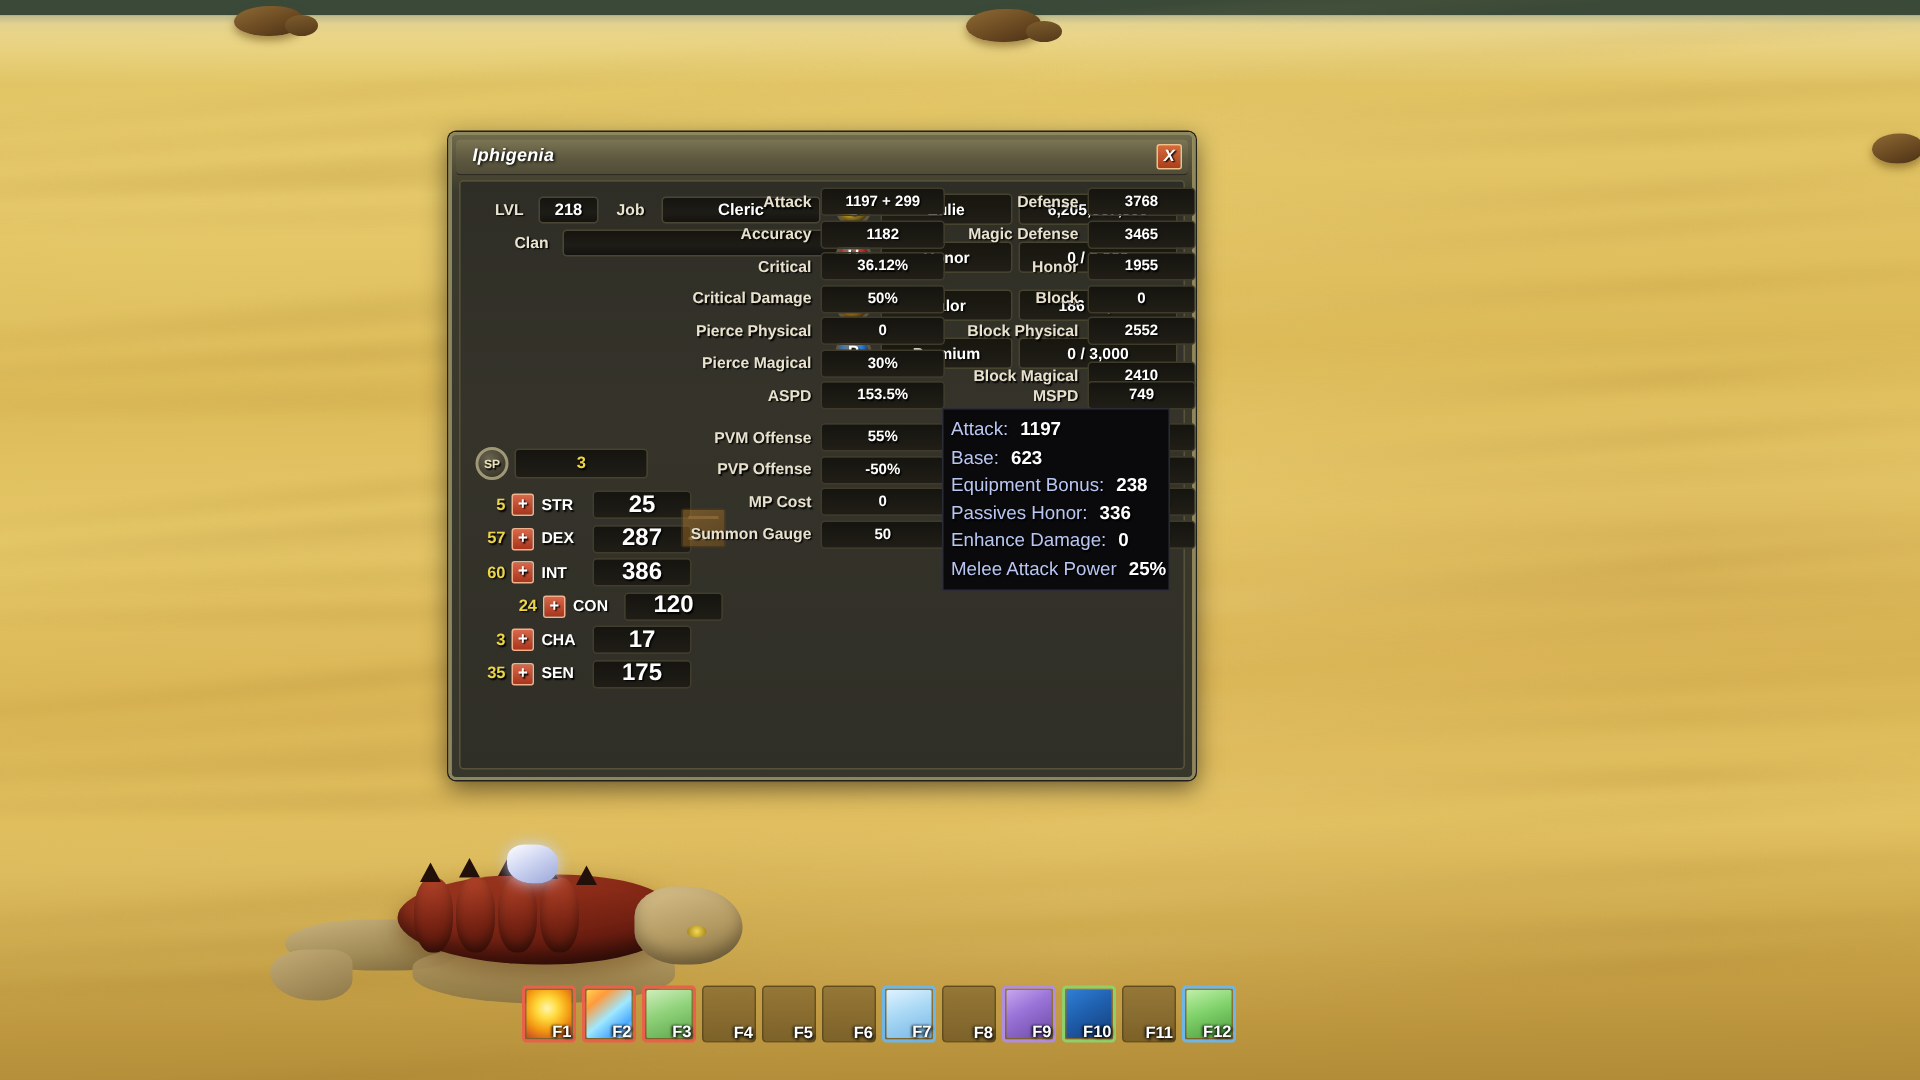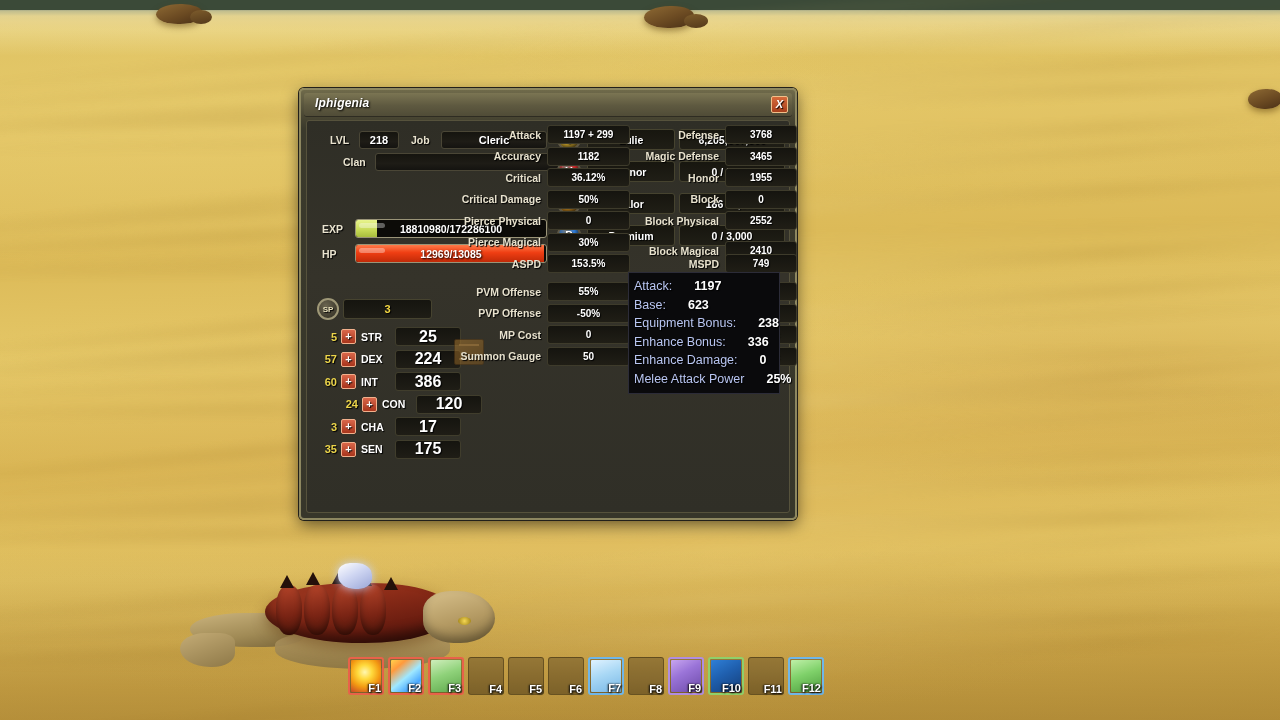--- a/index.html
+++ b/index.html
@@ -281,21 +281,21 @@
   }
 
   
   #tooltip {
     position:absolute; left:628px; top:272px; width:152px; padding:4px 5px 5px 5px;
     background:#0a0a0c;
     border:1px solid #2c2c38;
     z-index:40;
   }
   #tooltip .tRow {
-    display:flex; align-items:baseline; gap:22px;
+    display:flex; align-items:baseline; gap:8px;
     line-height:18.5px; white-space:nowrap;
   }
   #tooltip .tK { color:#b9c6f2; font-size:12.5px; text-shadow:1px 1px 1px #000; }
   #tooltip .tV { color:#ffffff; font-size:12.5px; font-weight:bold; text-shadow:1px 1px 1px #000; }
 
   
   #hotbar { position:absolute; left:348px; top:657px; width:486px; height:44px; display:flex; gap:4px; }
   .slot {
     position:relative; width:36px; height:38px; border-radius:3px;
     background: linear-gradient(180deg,rgba(120,95,45,.62),rgba(86,66,28,.62));
@@ -401,38 +401,20 @@
       <div class="field lvlv">218</div>
       <div class="lab jlab">Job</div>
       <div class="field jobv">Cleric</div>
     </div>
 
     <div id="clanRow">
       <div class="lab">Clan</div>
       <div class="field cval"></div>
     </div>
 
-    <div class="barRow" id="expRow">
-      <div class="lab">EXP</div>
-      <div class="barTrack">
-        <div class="barFill" id="expFill" style="width: 11%;">
-            <div class="glint"></div>
-          </div>
-        <div class="barTxt">18810980/172286100</div>
-      </div>
-    </div>
-    <div class="barRow" id="hpRow">
-      <div class="lab">HP</div>
-      <div class="barTrack">
-        <div class="barFill" id="hpFill" style="width: 99%;">
-            <div class="glint"></div>
-          </div>
-        <div class="barTxt">12969/13085</div>
-      </div>
-    </div>
 
     <div id="currencyList">
         <div class="curRow" style="top: 8px;">
           <div class="curIcon" style="background:radial-gradient(circle at 36% 30%, #ffffff55, #f0c030 42%, #00000088);">✪</div>
           <div class="curName">Zulie</div>
           <div class="curVal">6,205,367,399</div>
         </div>
         <div class="curRow" style="top: 40px;">
           <div class="curIcon" style="background:radial-gradient(circle at 36% 30%, #ffffff55, #d22b2b 42%, #00000088);">H</div>
           <div class="curName">Honor</div>
@@ -459,21 +441,21 @@
         <div class="attrRow" style="top: 206px;">
           <div class="attrPts">5</div>
           <div class="plusBtn">+</div>
           <div class="attrName">STR</div>
           <div class="attrVal">25</div>
         </div>
         <div class="attrRow" style="top: 228.5px;">
           <div class="attrPts">57</div>
           <div class="plusBtn">+</div>
           <div class="attrName">DEX</div>
-          <div class="attrVal">224</div>
+          <div class="attrVal">287</div>
         </div>
         <div class="attrRow" style="top: 251px;">
           <div class="attrPts">60</div>
           <div class="plusBtn">+</div>
           <div class="attrName">INT</div>
           <div class="attrVal">386</div>
         </div>
         <div class="attrRow" style="top: 273.5px; margin-left: 21px;">
           <div class="attrPts">24</div>
           <div class="plusBtn">+</div>
@@ -603,21 +585,21 @@
     </div>
     <div class="tRow">
       <span class="tK">Base:</span>
       <span class="tV">623</span>
     </div>
     <div class="tRow">
       <span class="tK">Equipment Bonus:</span>
       <span class="tV">238</span>
     </div>
     <div class="tRow">
-      <span class="tK">Enhance Bonus:</span>
+      <span class="tK">Passives Honor:</span>
       <span class="tV">336</span>
     </div>
     <div class="tRow">
       <span class="tK">Enhance Damage:</span>
       <span class="tV">0</span>
     </div>
     <div class="tRow">
       <span class="tK">Melee Attack Power</span>
       <span class="tV">25%</span>
     </div>

